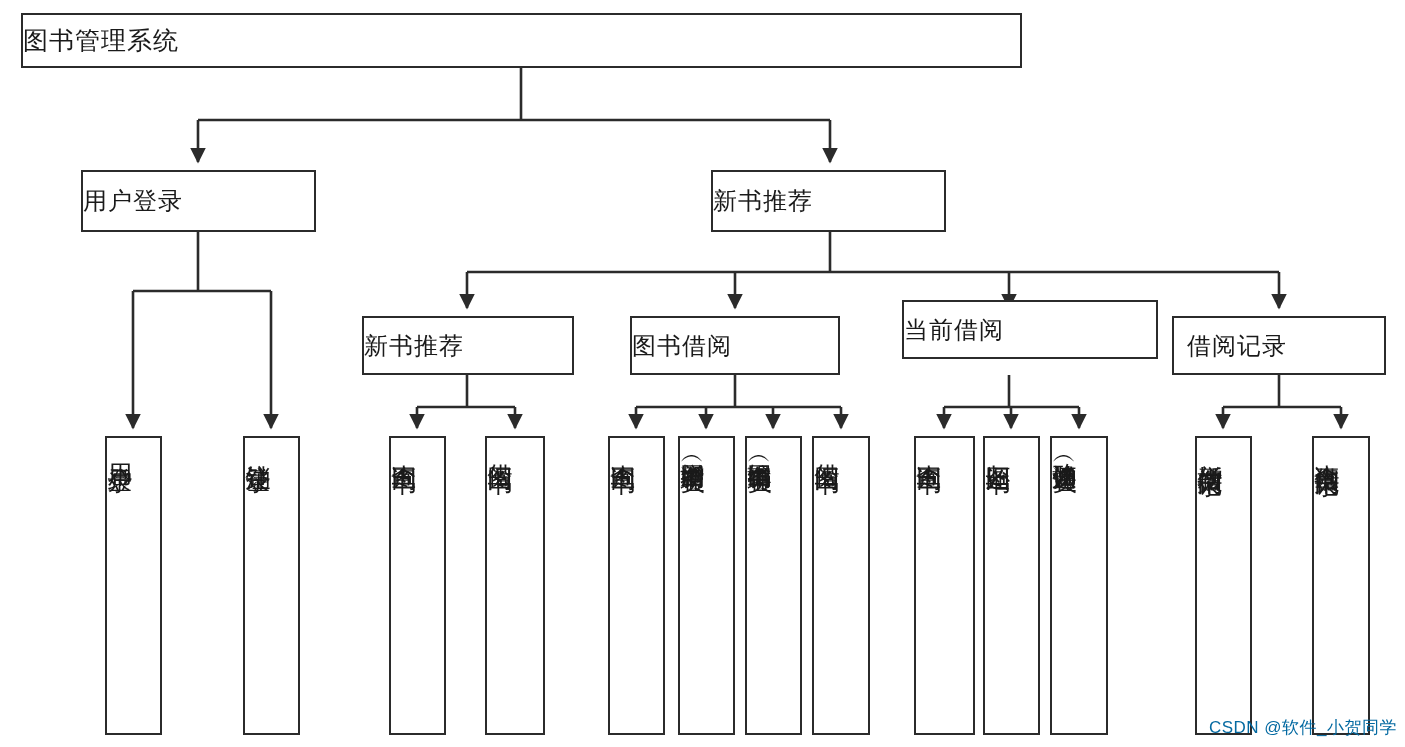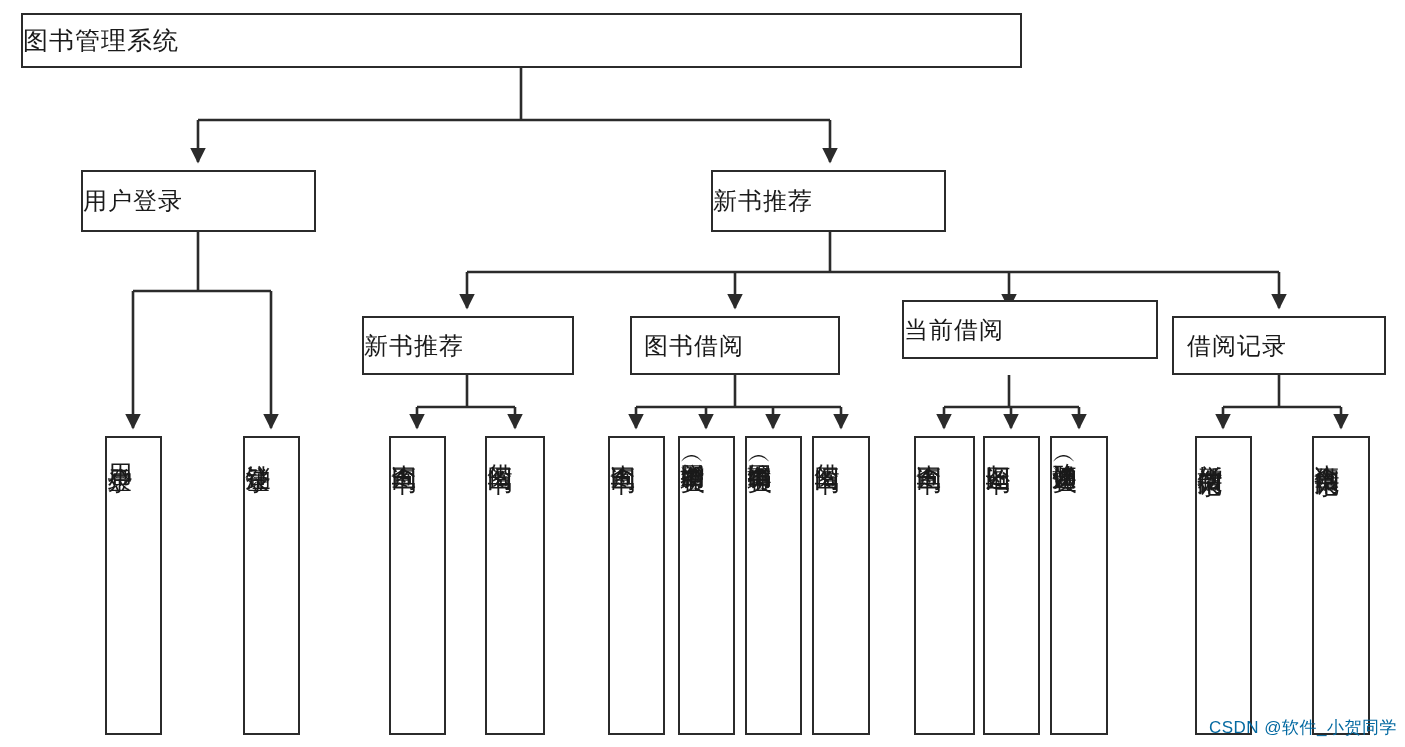--- a/index.html
+++ b/index.html
@@ -138,21 +138,21 @@
   <div class="node h" style="left:81px; top:170px; width:235px; height:62px;">
     <span class="label">用户登录</span>
   </div>
   <div class="node h" style="left:711px; top:170px; width:235px; height:62px;">
     <span class="label">新书推荐</span>
   </div>
 
   <div class="node h" style="left:362px; top:316px; width:212px; height:59px;">
     <span class="label">新书推荐</span>
   </div>
-  <div class="node h" style="left:630px; top:316px; width:210px; height:59px;padding-left:12px;">
+  <div class="node h" style="left:630px; top:316px; width:210px; height:59px;">
     <span class="label">图书借阅</span>
   </div>
   <div class="node h" style="left:902px; top:300px; width:256px; height:59px;">
     <span class="label">当前借阅</span>
   </div>
   <div class="node h" style="left:1172px; top:316px; width:214px; height:59px;padding-left:13px;">
     <span class="label">借阅记录</span>
   </div>
 
   <div class="node v" style="left:105px; top:436px; width:57px; height:299px;">

